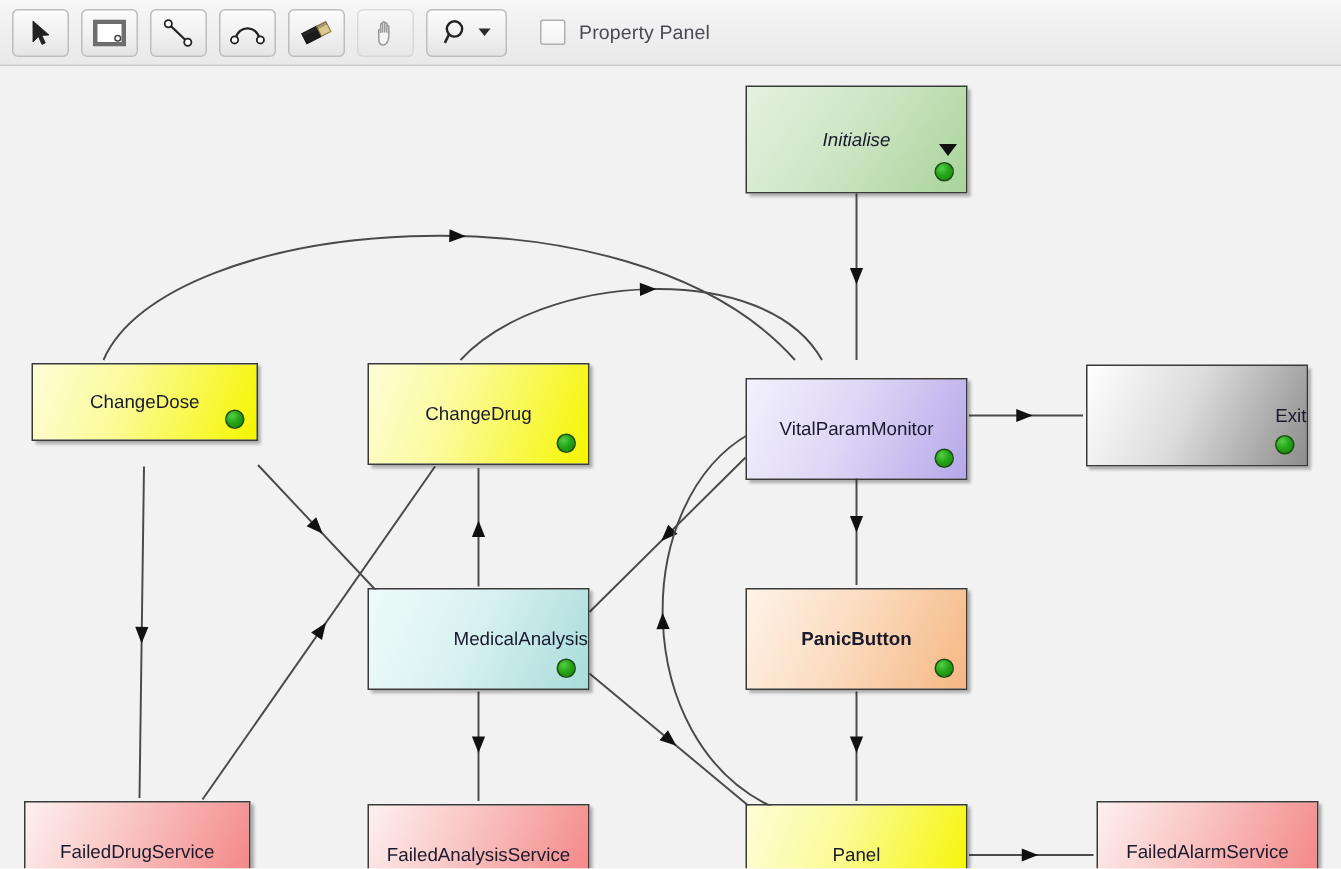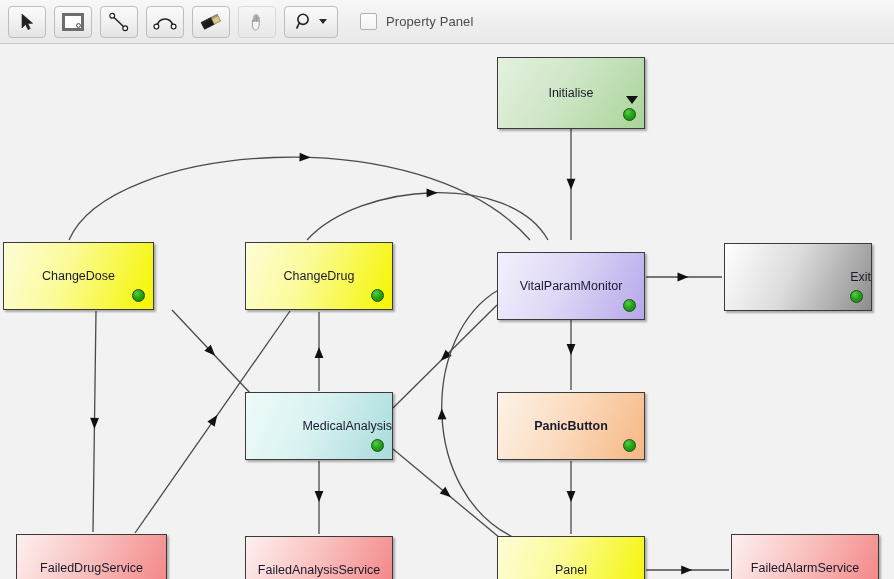--- a/index.html
+++ b/index.html
@@ -122,21 +122,21 @@
     position: absolute;
     right: 6px;
     bottom: 24px;
     width: 0; height: 0;
     border-left: 6px solid transparent;
     border-right: 6px solid transparent;
     border-top: 8px solid #111;
   }
 
   
-  .fill-green  { background: linear-gradient(125deg, #e4f1e0 0%, #cfe6c6 45%, #a9d49a 100%); }
+  .fill-green  { background: linear-gradient(125deg, #e4f1e0 0%, #cfe6c6 45%, #a9d49a 100%); font-style: italic; }
   .fill-yellow { background: linear-gradient(110deg, #fdfdd8 0%, #fbfb9a 40%, #f5f500 100%); }
   .fill-purple { background: linear-gradient(115deg, #f3f1fc 0%, #ded7f6 45%, #b6a8ea 100%); }
   .fill-gray   { background: linear-gradient(115deg, #ffffff 0%, #dcdcdc 45%, #8d8d8d 100%); }
   .fill-cyan   { background: linear-gradient(115deg, #eefbfa 0%, #d9f2f1 45%, #a8dcdb 100%); justify-content: flex-end; }
   .fill-orange { background: linear-gradient(115deg, #fdf3e8 0%, #fbdcc0 45%, #f6b783 100%); }
   .fill-red    { background: linear-gradient(115deg, #fdf0f0 0%, #f9c7c5 40%, #f38282 100%); }
 </style>
 </head>
 <body>
 
@@ -267,21 +267,21 @@
           <path d="M -6,-4.4 L 5,0 L -6,4.4 Z" fill="#111" stroke="none" transform="translate(441.86065673828125,369.4655456542969) rotate(-91.33165070813138)"></path>
         </g>
     </svg>
 
     <div id="node-group">
         <div class="node fill-green" style="left: 497px; top: 13px; width: 148px; height: 72px;">
           <div class="node-label">Initialise</div>
           <div class="node-caret"></div>
           <div class="node-badge"></div>
         </div>
-        <div class="node fill-yellow" style="left: 3px; top: 198px; width: 151px; height: 68px;">
+        <div class="node fill-yellow" style="left: 21px; top: 198px; width: 151px; height: 52px;">
           <div class="node-label">ChangeDose</div>
           <div class="node-badge"></div>
         </div>
         <div class="node fill-yellow" style="left: 245px; top: 198px; width: 148px; height: 68px;">
           <div class="node-label">ChangeDrug</div>
           <div class="node-badge"></div>
         </div>
         <div class="node fill-purple" style="left: 497px; top: 208px; width: 148px; height: 68px;">
           <div class="node-label">VitalParamMonitor</div>
           <div class="node-badge"></div>

